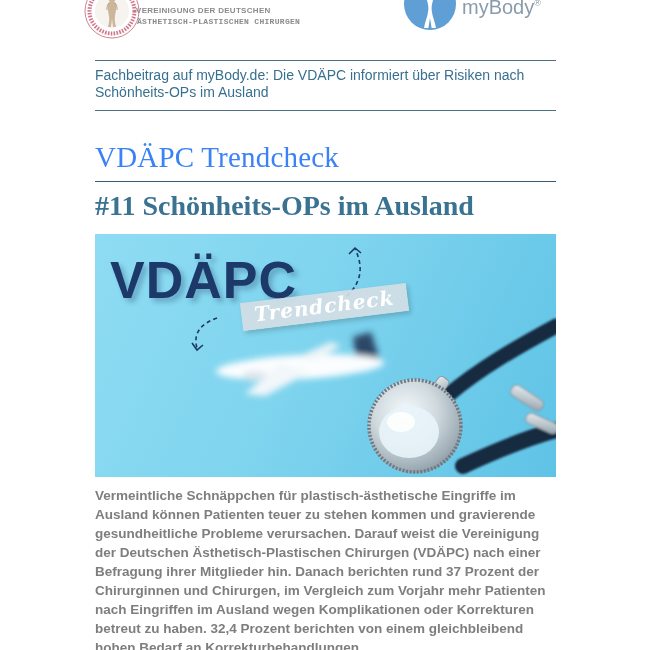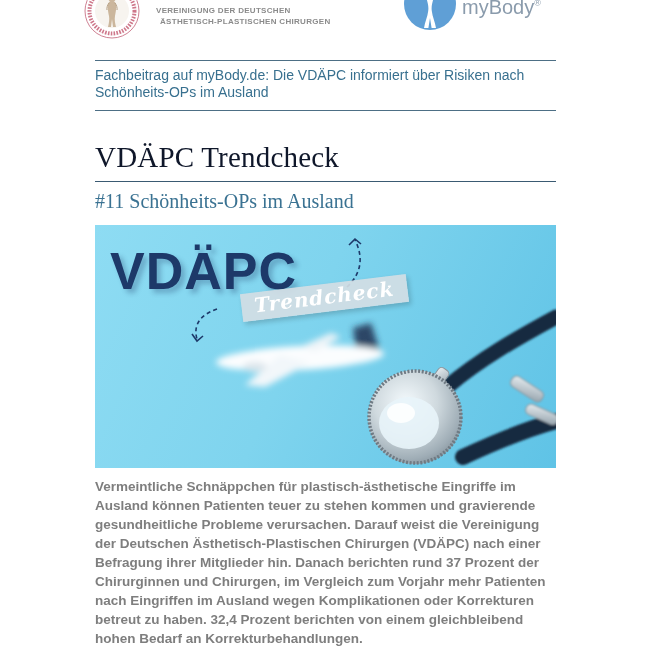--- a/index.html
+++ b/index.html
@@ -3,38 +3,38 @@
 <meta charset="utf-8">
 <style>
   html,body{margin:0;padding:0;}
   body{font-family:"Liberation Sans",sans-serif;background:#ffffff;}
   .page{position:relative;width:650px;height:650px;background:#ffffff;overflow:hidden;}
 
   
   .seal{position:absolute;left:84px;top:-17px;width:56px;height:56px;}
   .wordmark{position:absolute;left:147px;top:-27px;font-size:30px;font-weight:bold;
     color:#4a545b;letter-spacing:1px;}
-  .sub1{position:absolute;left:156px;top:6px;font-size:8px;font-weight:bold;
+  .sub1{position:absolute;left:136px;top:6px;font-size:8px;font-weight:bold;
     color:#8b8b8b;letter-spacing:.3px;}
-  .sub2{position:absolute;left:160px;top:17px;font-size:8px;font-weight:bold;
-    color:#8b8b8b;letter-spacing:.3px;}
+  .sub2{position:absolute;left:137px;top:17px;font-size:8px;font-weight:bold;
+    color:#8b8b8b;letter-spacing:.3px;font-family:Liberation Mono, monospace;}
   .mybody-circle{position:absolute;left:404px;top:-22px;width:52px;height:52px;}
   .mybody-text{position:absolute;left:462px;top:-4px;font-size:20px;color:#8a9bac;}
   .mybody-text sup{font-size:9px;}
 
   
   .content{position:absolute;left:95px;top:0;width:461px;}
   .rule{border:none;border-top:1px solid #4d6f85;margin:0;}
   .rule-top{margin-top:60px;}
   .teaser{margin:0;padding:6px 0 9px 0;font-size:14px;line-height:17px;color:#38708f;}
   h1{margin:30px 0 0 0;font-family:"Liberation Serif",serif;font-weight:normal;
-    font-size:29px;color:#0f172a;letter-spacing:.2px;}
+    font-size:29px;color:#3b82f6;letter-spacing:.2px;}
   .h1rule{border:none;border-top:1px solid #3a5a72;margin:7px 0 0 0;}
-  h2{margin:8px 0 0 0;font-family:"Liberation Serif",serif;font-weight:normal;
-    font-size:20px;color:#3a7292;}
+  h2{margin:8px 0 0 0;font-family:"Liberation Serif",serif;font-weight:bold;
+    font-size:28px;color:#3a7292;}
   .byline{margin:15px 0 0 0;font-size:9.5px;color:#9b9b9b;}
 
   
   .hero{position:relative;margin-top:12px;width:461px;height:243px;overflow:hidden;
     background:linear-gradient(115deg,#8edcf3 0%,#7fd4ee 45%,#5fc3e6 100%);}
   .hero-headline{position:absolute;left:15px;top:16px;font-size:52px;font-weight:bold;
     color:#1d3969;letter-spacing:1px;text-shadow:4px 4px 5px rgba(22,46,92,.28);}
   .hero-badge{position:absolute;left:146px;top:59px;transform:rotate(-7deg);
     background:rgba(211,221,228,.92);padding:1px 13px 3px 13px;
     box-shadow:2px 3px 5px rgba(0,0,0,.18);}

